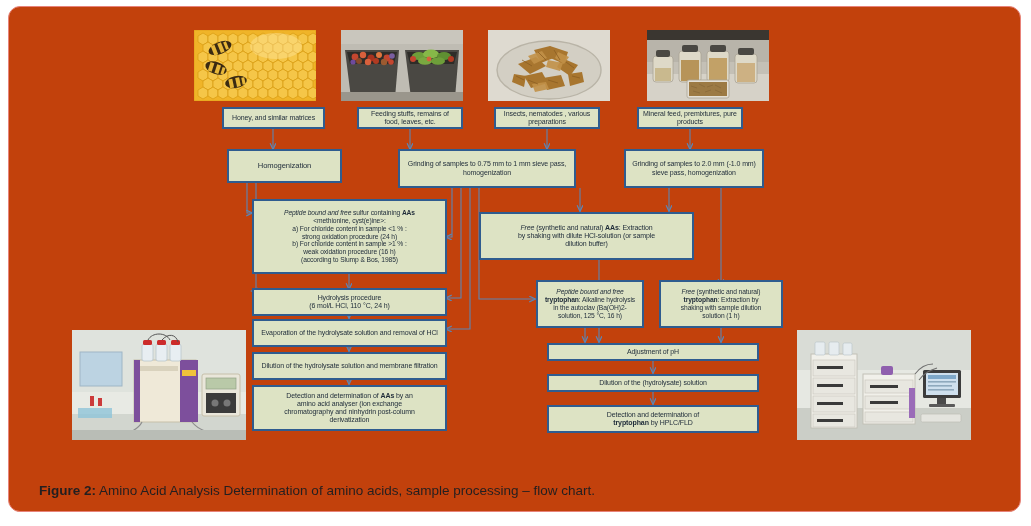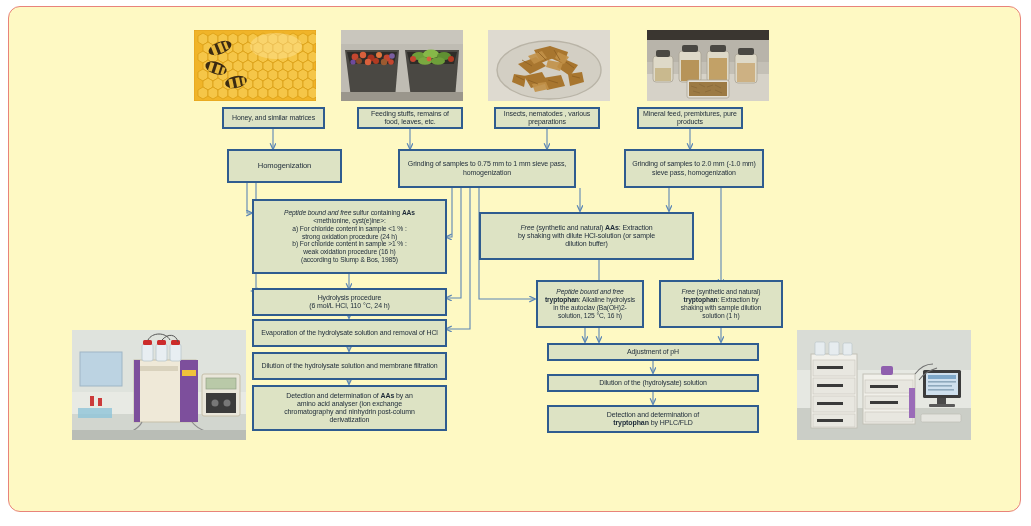--- a/index.html
+++ b/index.html
@@ -1,21 +1,21 @@
 <!DOCTYPE html>
 <html><head>
 <meta charset="utf-8">
 <style>
   html,body{margin:0;padding:0;background:#ffffff;}
   body{width:1031px;height:526px;font-family:"Liberation Sans",sans-serif;overflow:hidden;}
 
   #figure-frame{
     position:absolute; left:8px; top:6px; width:1013px; height:506px;
     border:1.5px solid #e8837a; border-radius:12px; box-sizing:border-box;
-    background:#fef9c3;
+    background:#c2410c;
   }
 
   #flow-canvas{position:absolute; left:0; top:0; width:1013px; height:440px;}
   #lines{position:absolute; left:0; top:0; width:1013px; height:440px; pointer-events:none;}
 
   
   .photo{position:absolute; overflow:hidden; background:#d8d8d8;}
   .photo svg{display:block;width:100%;height:100%;}
 
   
@@ -503,14 +503,17 @@
 
     <div class="node f85" style="left:538px;top:398px;width:212px;height:28px; flex-direction:column;">
       <span>Detection and determination of</span>
       <span>
         <b>tryptophan</b><span> by HPLC/FLD</span>
       </span>
     </div>
 
   </div>
 
+  <div id="caption">
+    <span class="lead">Figure 2:</span><span> Amino Acid Analysis Determination of amino acids, sample processing – flow chart.</span>
+  </div>
 
 </div>
 
 </body></html>

